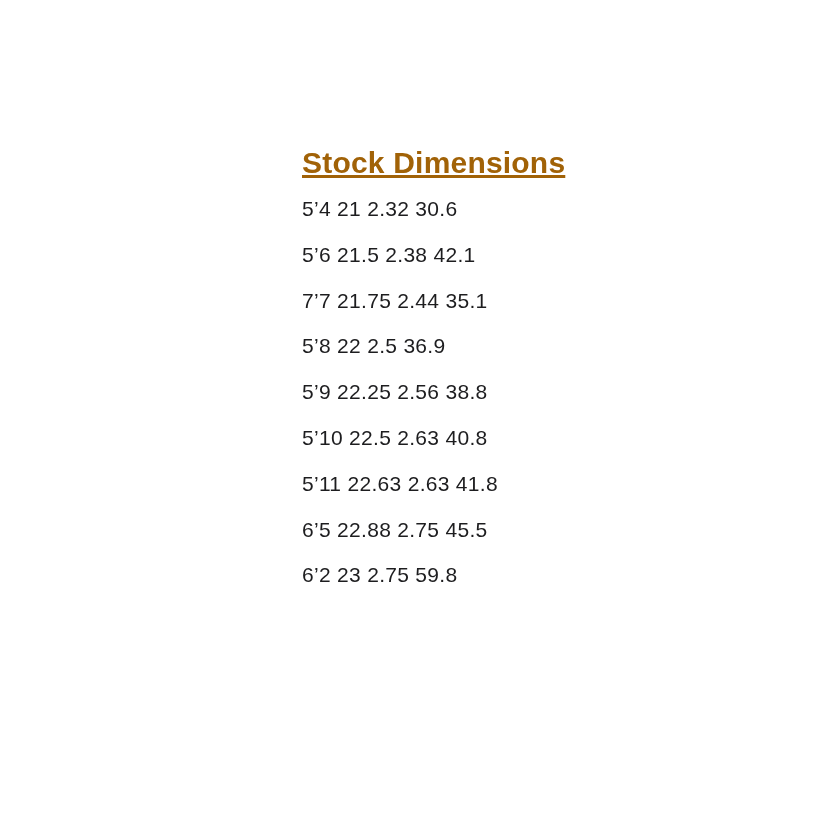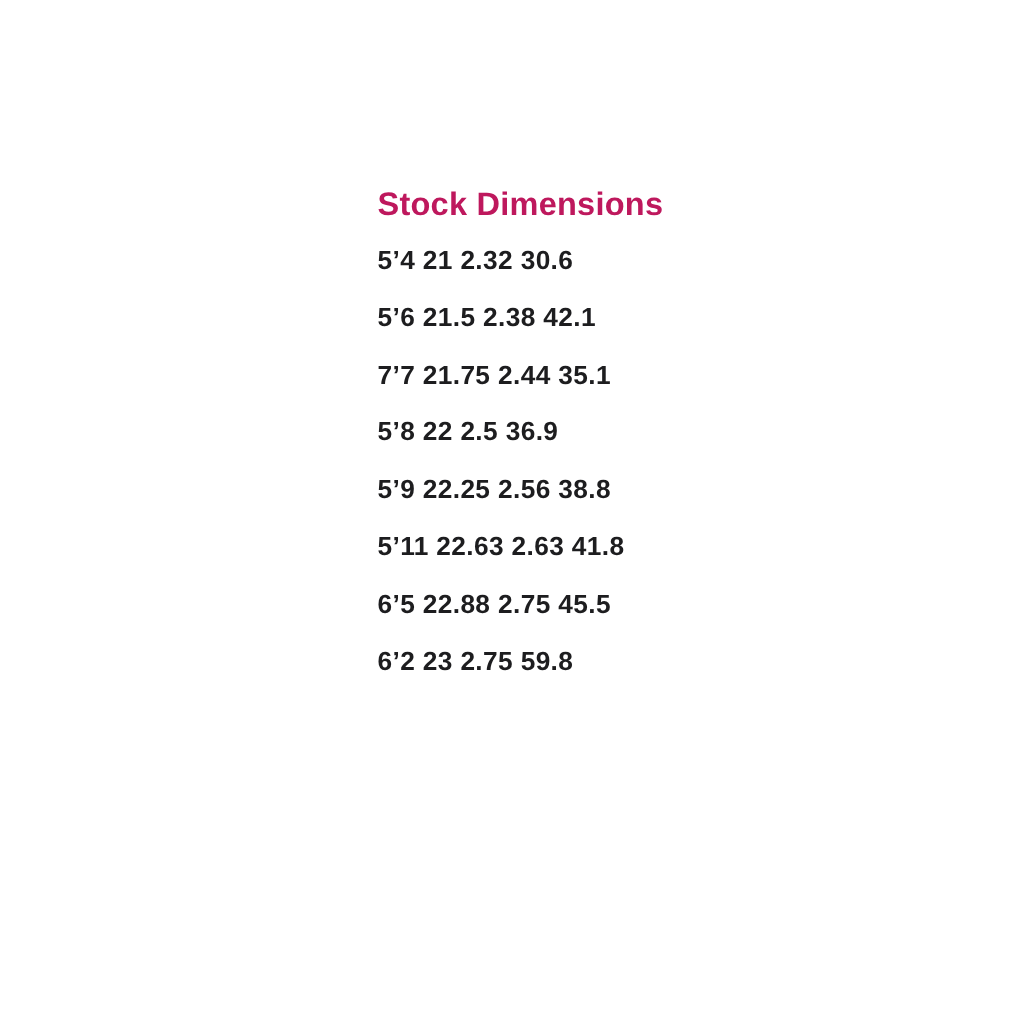--- a/index.html
+++ b/index.html
@@ -15,40 +15,42 @@
     overflow: hidden;
     position: relative;
   }
   .content {
     position: absolute;
     left: 302px;
     top: 140px;
     white-space: nowrap;
   }
   .title {
-    font-size: 26px;
+    font-size: 30px;
     font-weight: 700;
     line-height: 46px;
     letter-spacing: 0.2px;
-    color: #be185d;
+    color: #a16207;
+    text-decoration: underline;
   }
   .row {
     font-size: 21px;
-    font-weight: 700;
+    font-weight: 400;
     line-height: 45.8px;
     letter-spacing: 0.3px;
     color: #1d1d1f;
   }
 </style>
 </head>
 <body>
 
 <div class="content">
   <div class="title">Stock Dimensions</div>
   <div class="row">5’4 21 2.32 30.6</div>
   <div class="row">5’6 21.5 2.38 42.1</div>
   <div class="row">7’7 21.75 2.44 35.1</div>
   <div class="row">5’8 22 2.5 36.9</div>
   <div class="row">5’9 22.25 2.56 38.8</div>
+  <div class="row">5’10 22.5 2.63 40.8</div>
   <div class="row">5’11 22.63 2.63 41.8</div>
   <div class="row">6’5 22.88 2.75 45.5</div>
   <div class="row">6’2 23 2.75 59.8</div>
 </div>
 
 </body></html>

